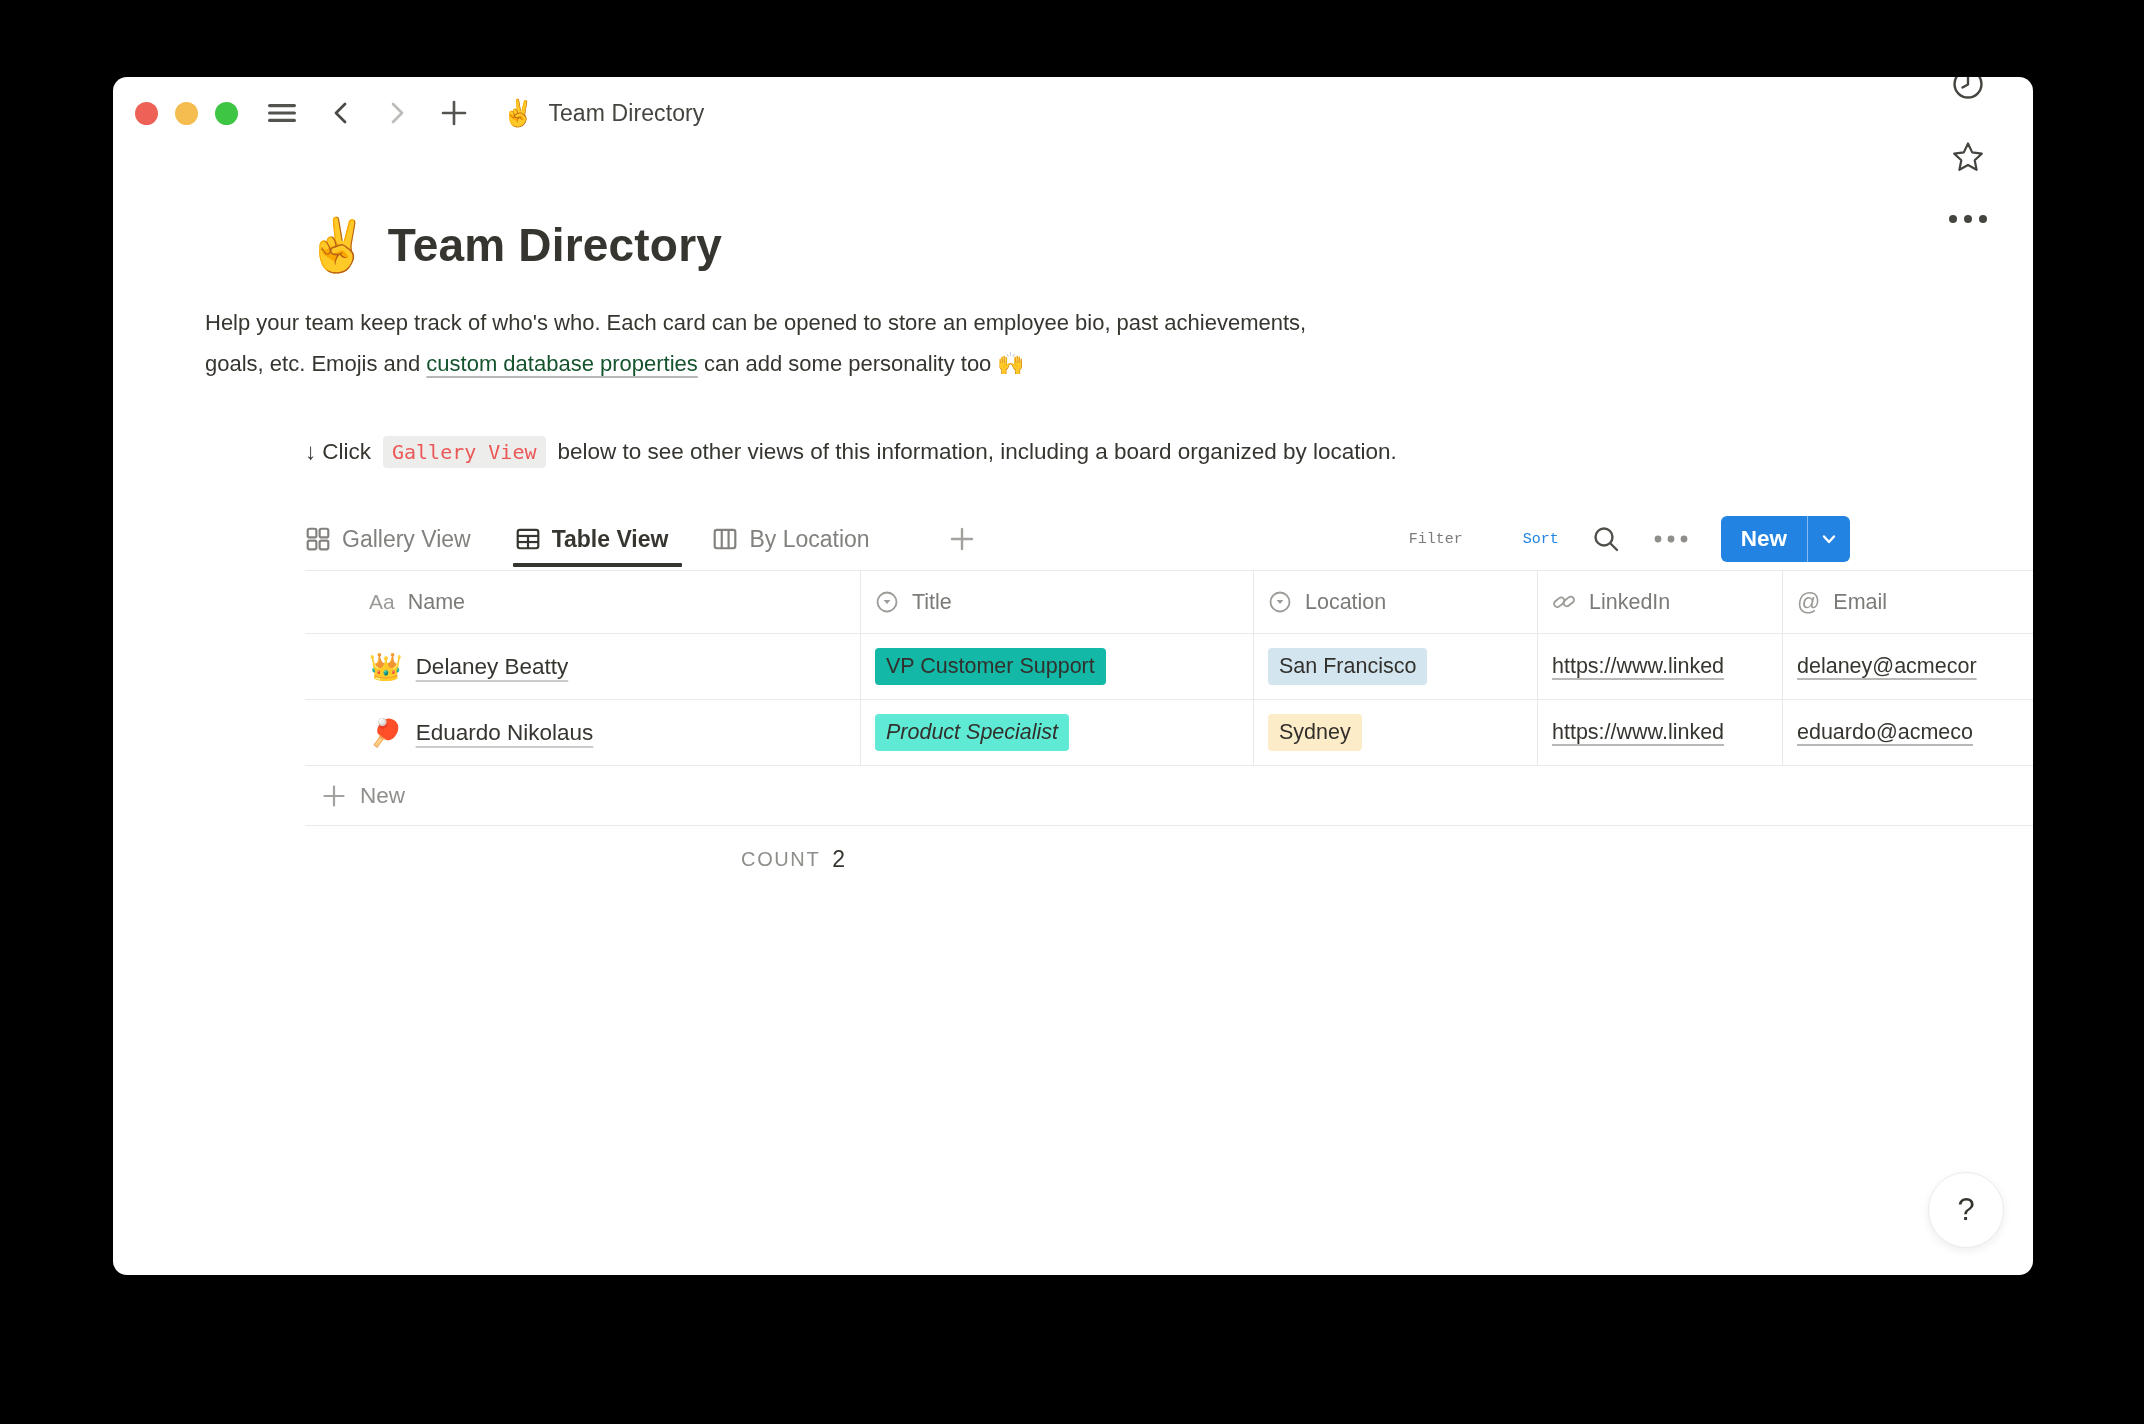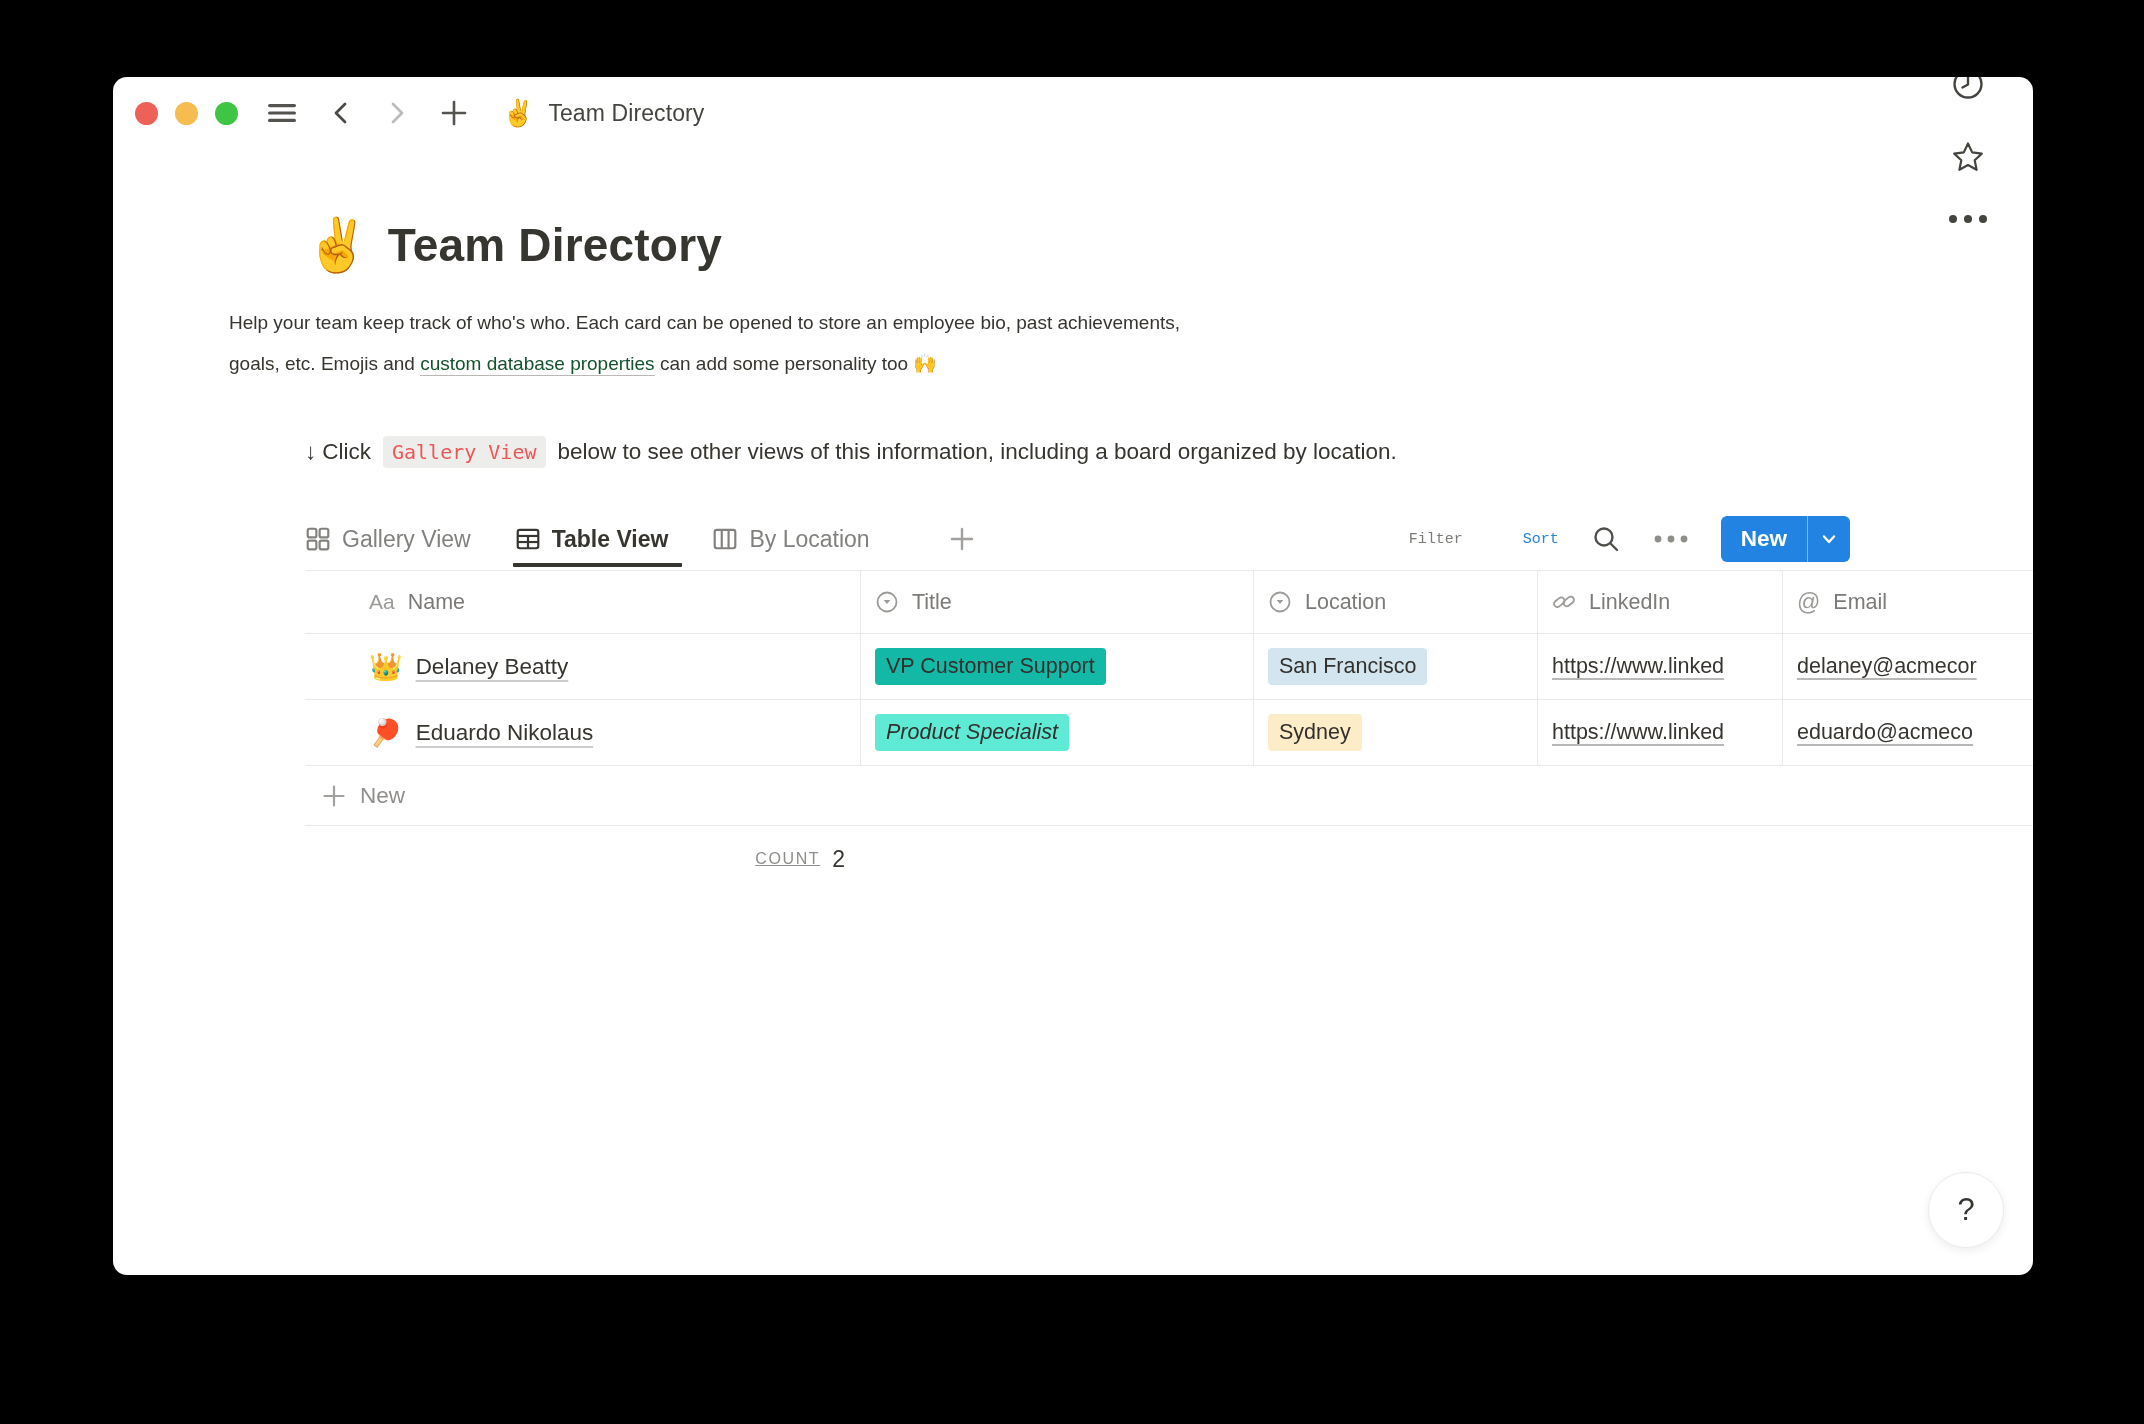--- a/index.html
+++ b/index.html
@@ -25,21 +25,21 @@
   .tb-btn{display:flex;align-items:center;justify-content:center;background:none;border:none;padding:0;cursor:pointer;}
   .tb-title{display:flex;align-items:center;gap:14px;margin-left:34px;}
   .tb-title .pg-emoji{font-size:26px;line-height:1;}
   .tb-title .txt{font-size:23px;color:#45443f;font-weight:500;letter-spacing:.1px;}
   .tb-right{margin-left:auto;display:flex;align-items:center;gap:38px;flex-direction:column;}
   .share{font-size:23px;color:#45443f;background:none;border:none;cursor:pointer;padding:0;font-family:inherit;}
   
   .page-header{margin:69px 0 0 192px;display:flex;align-items:center;gap:18px;}
   .page-header .big-emoji{font-size:52px;line-height:1;}
   .page-title{font-size:46px;font-weight:700;color:#37352f;letter-spacing:.2px;margin:0;}
-  .page-desc{margin:30px 0 0 116px;width:1470px;font-size:19px;line-height:41px;color:#37352f;}
+  .page-desc{margin:30px 0 0 92px;width:1470px;font-size:22px;line-height:41px;color:#37352f;}
   .inline-link{color:#14532d;text-decoration:underline;text-decoration-color:rgba(55,53,47,.35);text-underline-offset:5px;cursor:pointer;}
   .callout-line{margin:52px 0 0 192px;font-size:22.5px;color:#37352f;display:flex;align-items:center;gap:6px;}
   .code-chip{
     font-family:"DejaVu Sans Mono","Liberation Mono",monospace;
     font-size:20px;color:#eb5757;background:rgba(135,131,120,.15);
     border-radius:4px;padding:4px 9px;margin:0 6px;
   }
   
   .views-row{margin:40px 0 0 192px;width:1545px;height:62px;display:flex;align-items:center;}
   .tabs{display:flex;align-items:center;gap:44px;}
@@ -70,21 +70,21 @@
   .hdr .h-icon{display:flex;align-items:center;color:#9d9b97;}
   .aa{font-size:21px;color:#9d9b97;}
   .at{font-size:23px;color:#9d9b97;}
   .name-cell{gap:13px;cursor:pointer;}
   .row-emoji{font-size:27px;line-height:1;}
   .name-link{font-size:22.5px;font-weight:500;color:#37352f;text-decoration:underline;text-decoration-color:rgba(55,53,47,.25);text-underline-offset:6px;white-space:nowrap;cursor:pointer;}
   .tag{display:inline-flex;align-items:center;height:37px;padding:0 11px;border-radius:4px;font-size:21.5px;color:#32302c;white-space:nowrap;}
   .url-text{font-size:21.5px;color:#37352f;white-space:nowrap;text-decoration:underline;text-decoration-color:rgba(55,53,47,.35);text-underline-offset:5px;cursor:pointer;}
   .new-row{display:flex;align-items:center;gap:13px;height:59px;padding-left:16px;border-bottom:1px solid #e9e9e7;color:#908f8b;font-size:22.5px;cursor:pointer;}
   .count-row{width:556px;height:66px;display:flex;justify-content:flex-end;align-items:center;padding-right:16px;box-sizing:border-box;cursor:pointer;}
-  .count-label{font-size:16px;letter-spacing:1.6px;color:#8f8e8a;text-decoration:underline;}
+  .count-label{font-size:20px;letter-spacing:1.6px;color:#8f8e8a;}
   .count-value{font-size:23px;color:#37352f;margin-left:12px;}
   
   .help-btn{
     position:absolute;left:1815px;top:1095px;width:74px;height:74px;border-radius:50%;
     background:#fff;border:1px solid #ebebe9;box-shadow:0 3px 10px rgba(0,0,0,.07);
     display:flex;align-items:center;justify-content:center;
     font-size:31px;font-weight:500;color:#37352f;cursor:pointer;
   }
   svg{display:block;}
 </style>

